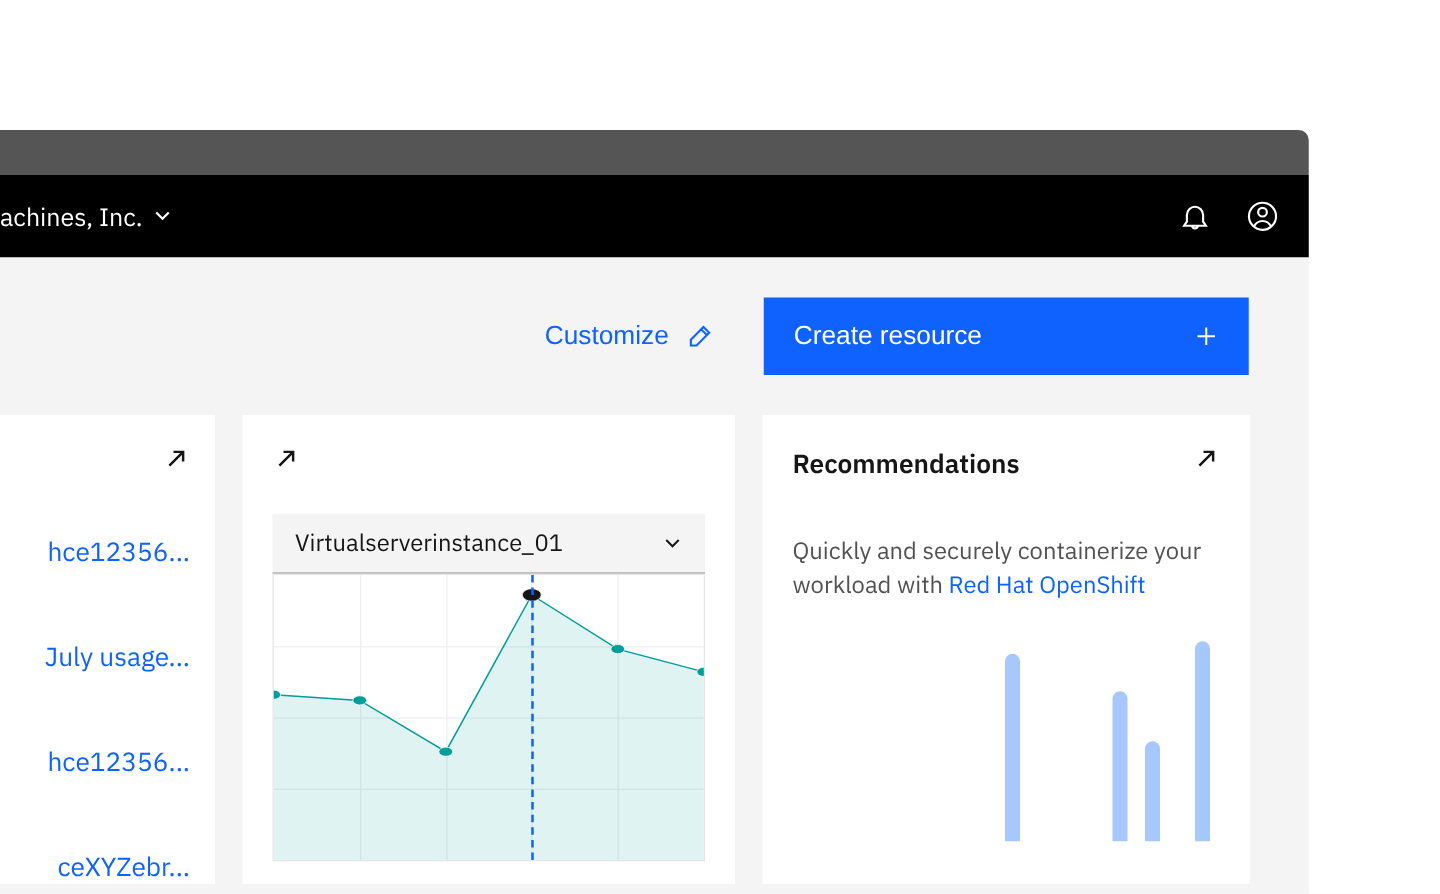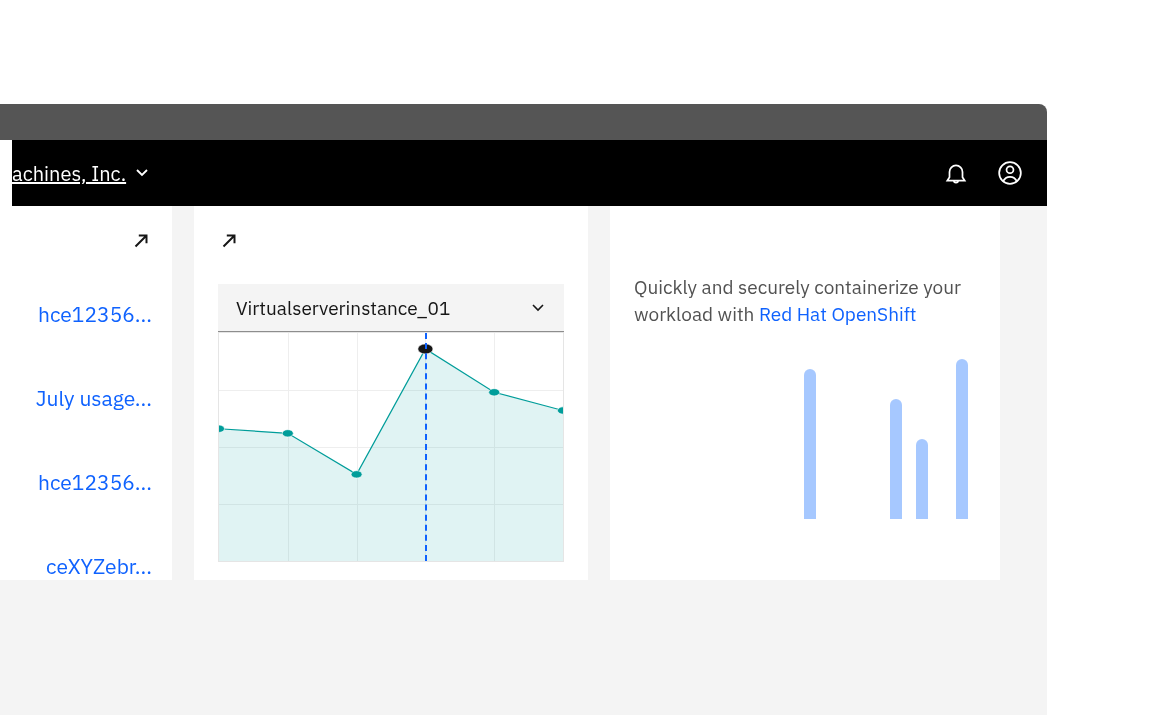--- a/index.html
+++ b/index.html
@@ -16,30 +16,29 @@
       top: 104px;
       left: 0;
       right: 105px;
       height: 36px;
       background: #555;
       border-top-right-radius: 8px;
     }
     .app-header {
       position: absolute;
       top: 140px;
-      left: 12px;
+      left: 0;
       right: 105px;
       height: 66px;
       background: #000;
       display: flex;
       align-items: center;
       justify-content: space-between;
       padding: 0 24px 0 0;
       color: #fff;
-      text-decoration: underline;
     }
     .account-switcher {
       display: flex;
       align-items: center;
       gap: 8px;
       font-size: 20px;
       color: #fff;
       cursor: pointer;
     }
     .header-icons {
@@ -215,20 +214,34 @@
           <circle cx="12" cy="12" r="10"></circle>
           <circle cx="12" cy="9" r="3.2"></circle>
           <path d="M5.5 20c1.4-3 4-4.5 6.5-4.5s5.1 1.5 6.5 4.5"></path>
         </svg>
     </span>
   </div>
 </div>
 
 <div class="page-body">
 
+  <div class="actions-bar">
+    <button class="customize-btn">
+      <span>Customize</span>
+      <svg width="22" height="22" viewBox="0 0 24 24" fill="none" stroke="#0f62fe" stroke-width="1.8">
+          <path d="M4 20h5L20 9l-5-5L4 15v5zM13 6l5 5"></path>
+        </svg>
+    </button>
+    <button class="create-resource-btn">
+      <span>Create resource</span>
+      <svg width="20" height="20" viewBox="0 0 20 20" stroke="#fff" stroke-width="1.6">
+          <path d="M10 3v14M3 10h14"></path>
+        </svg>
+    </button>
+  </div>
 
   <div class="cards-row">
 
     <div class="card card-partial">
       <div class="card-head">
         <span></span>
         <span class="arrow-ne">
           <svg width="22" height="22" viewBox="0 0 20 20" stroke="#161616" stroke-width="1.8" fill="none">
               <path d="M5 15 L15 5 M8 5 H15 V12"></path>
             </svg>
@@ -272,20 +285,28 @@
             <circle cx="40" cy="62" r="1.6" fill="#009d9a" stroke="#fff" stroke-width="0.6" vector-effect="non-scaling-stroke"></circle>
             <circle cx="60" cy="7" r="2.2" fill="#161616" stroke="#fff" stroke-width="0.6" vector-effect="non-scaling-stroke"></circle>
             <circle cx="80" cy="26" r="1.6" fill="#009d9a" stroke="#fff" stroke-width="0.6" vector-effect="non-scaling-stroke"></circle>
             <circle cx="100" cy="34" r="1.6" fill="#009d9a" stroke="#fff" stroke-width="0.6" vector-effect="non-scaling-stroke"></circle>
           </svg>
       <div class="marker-line" style="left: 60%;"></div>
         </div>
     </div>
 
     <div class="card card-reco">
+      <div class="card-head">
+        <span class="card-title">Recommendations</span>
+        <span class="arrow-ne">
+          <svg width="22" height="22" viewBox="0 0 20 20" stroke="#161616" stroke-width="1.8" fill="none">
+              <path d="M5 15 L15 5 M8 5 H15 V12"></path>
+            </svg>
+        </span>
+      </div>
       <div class="reco-text">
         <span>Quickly and securely containerize your workload with </span><a href="#">Red Hat OpenShift</a>
       </div>
       <div class="reco-illustration">
         <div class="bar" style="left:170px; height:150px;"></div>
         <div class="bar" style="left:256px; height:120px;"></div>
         <div class="bar" style="left:282px; height:80px;"></div>
         <div class="bar" style="left:322px; height:160px;"></div>
       </div>
     </div>

